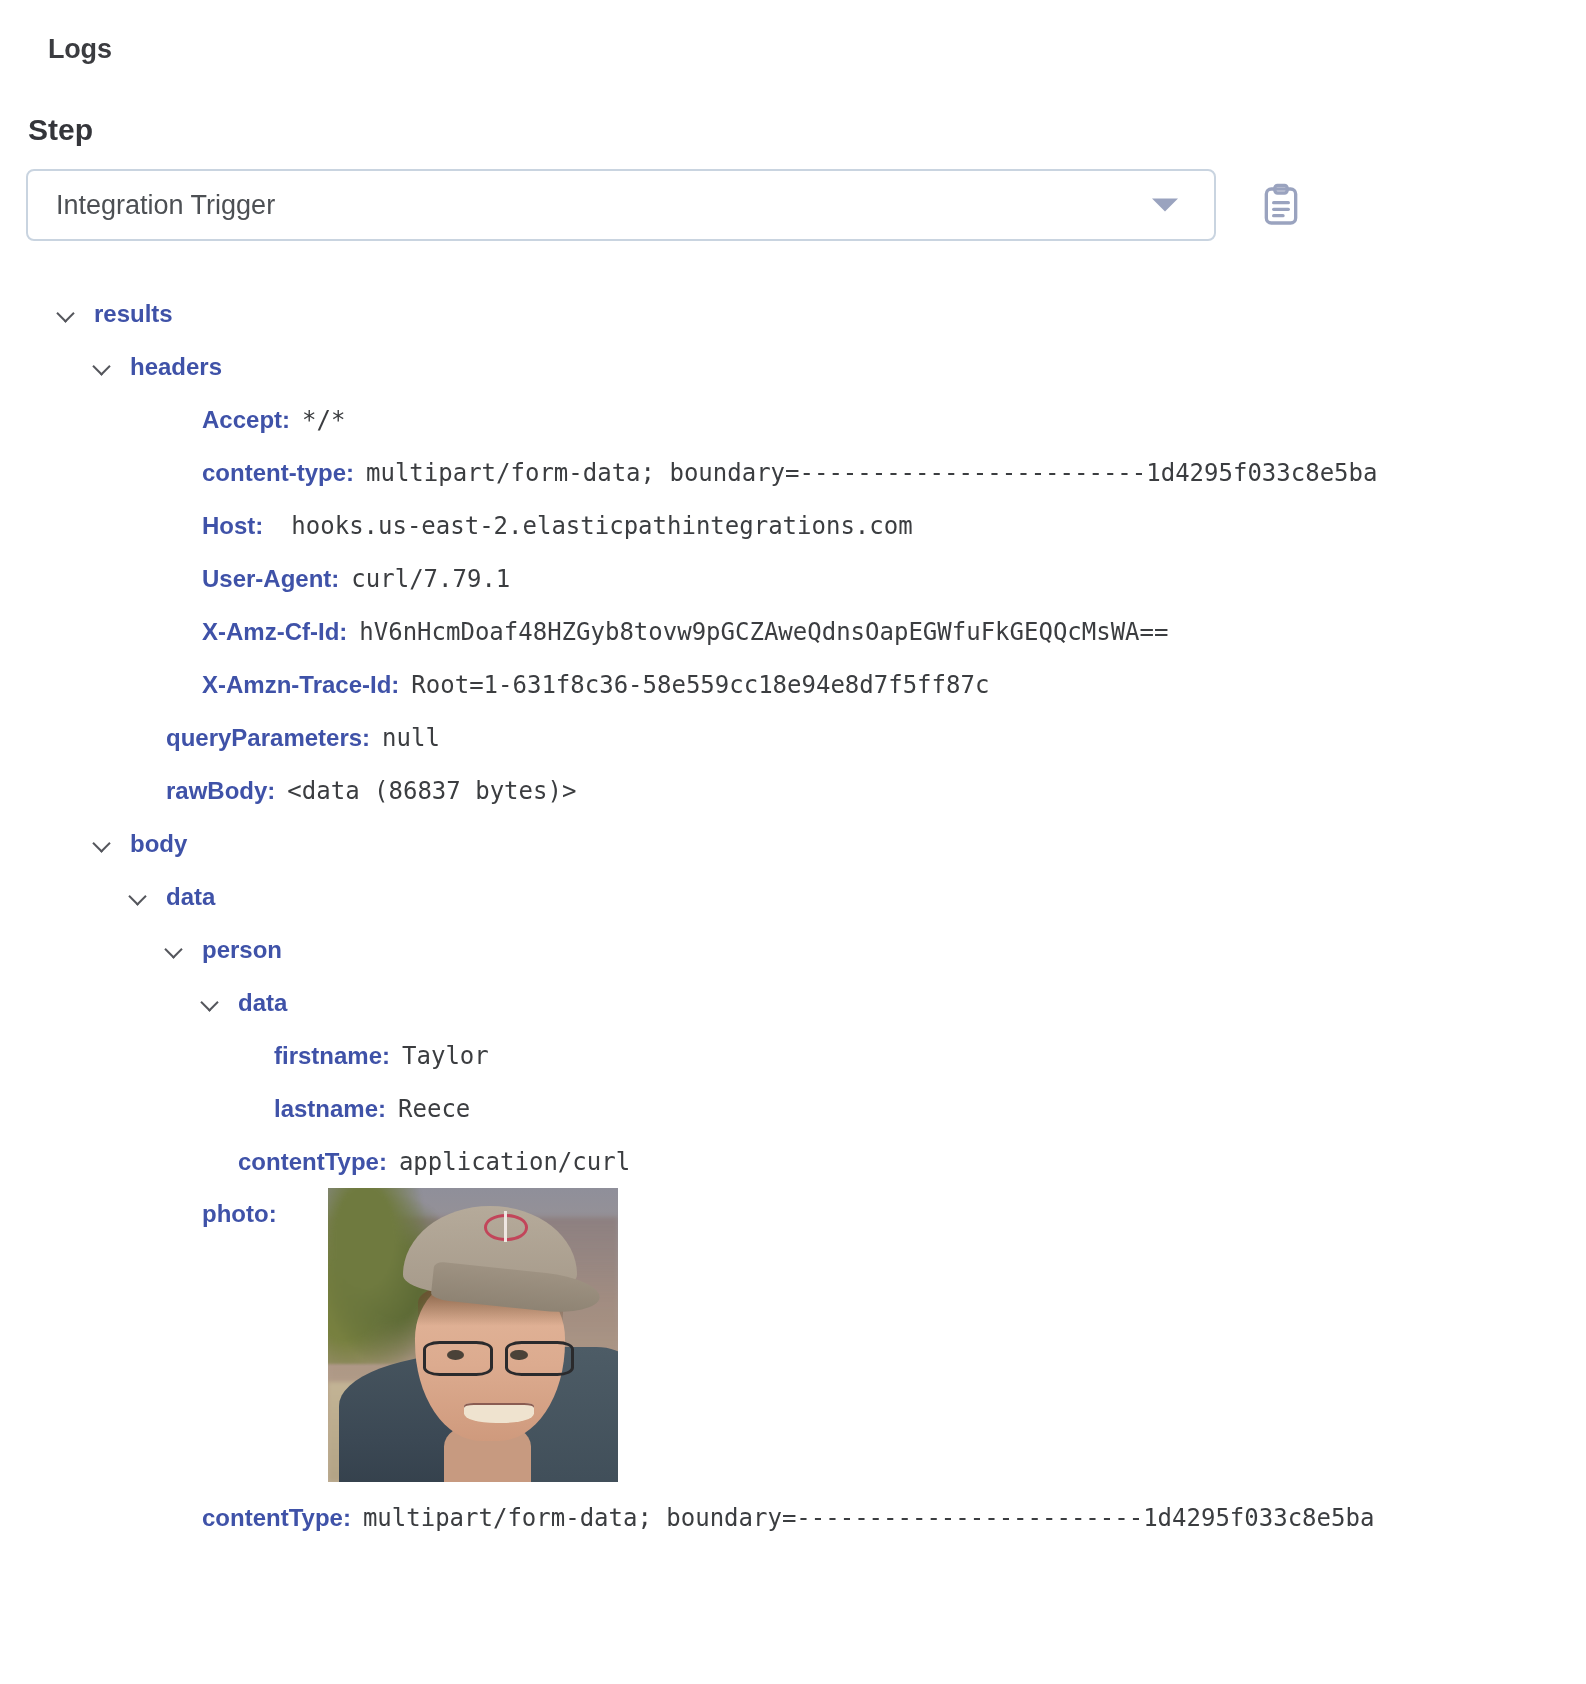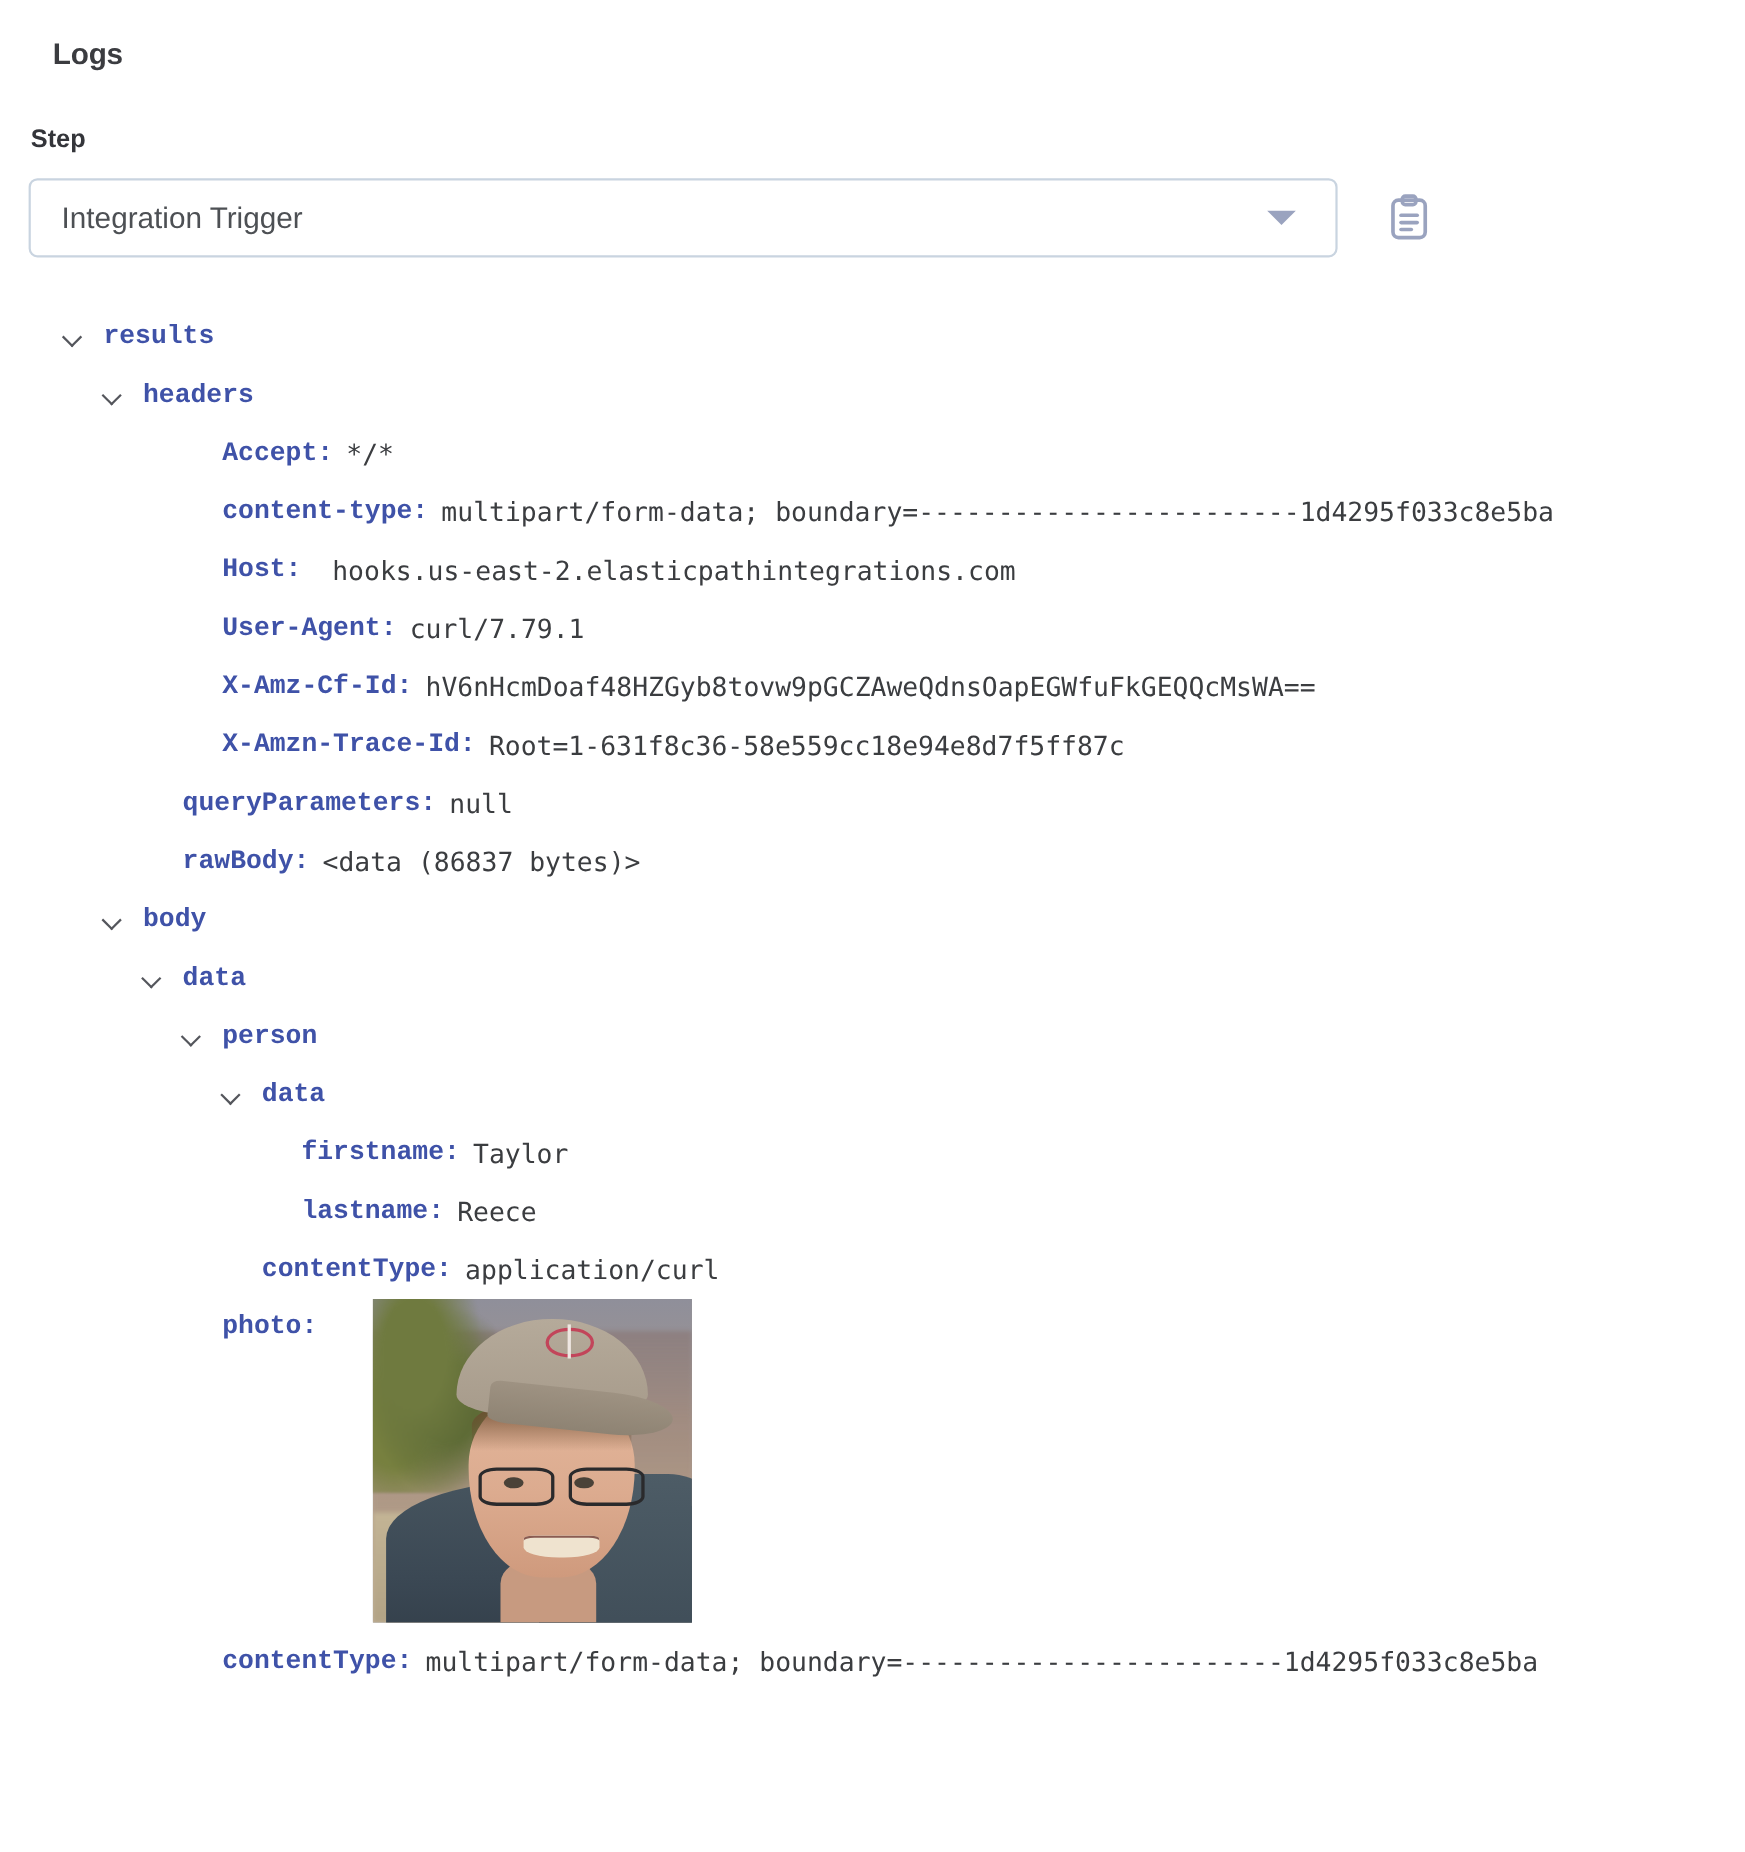--- a/index.html
+++ b/index.html
@@ -44,21 +44,21 @@
     height: 5px;
     border-radius: 2px;
     background: #6878d8;
   }
 
   
   .step-section {
     padding: 18px 26px 0 26px;
   }
   .step-label {
-    font-size: 23px;
+    font-size: 30px;
     font-weight: bold;
     color: #34353a;
     margin: 0 0 22px 2px;
   }
   .step-row {
     display: flex;
     align-items: center;
     gap: 38px;
   }
   .select-wrap {
@@ -133,21 +133,21 @@
     top: 6px;
     width: 11px;
     height: 11px;
     border-right: 2.5px solid #54565c;
     border-bottom: 2.5px solid #54565c;
     transform: rotate(45deg);
   }
   .k {
     color: #3f52a8;
     font-weight: bold;
-    font-family: Liberation Mono, monospace;
+    font-family: Liberation Sans, sans-serif;
   }
   .v {
     color: #3b3d40;
     font-weight: normal;
     margin-left: 12px;
     font-family: "DejaVu Sans Mono", "Liberation Mono", monospace;
   }
   .v.wide-gap { margin-left: 28px; }
 
   .ind1 { padding-left: 28px; }

